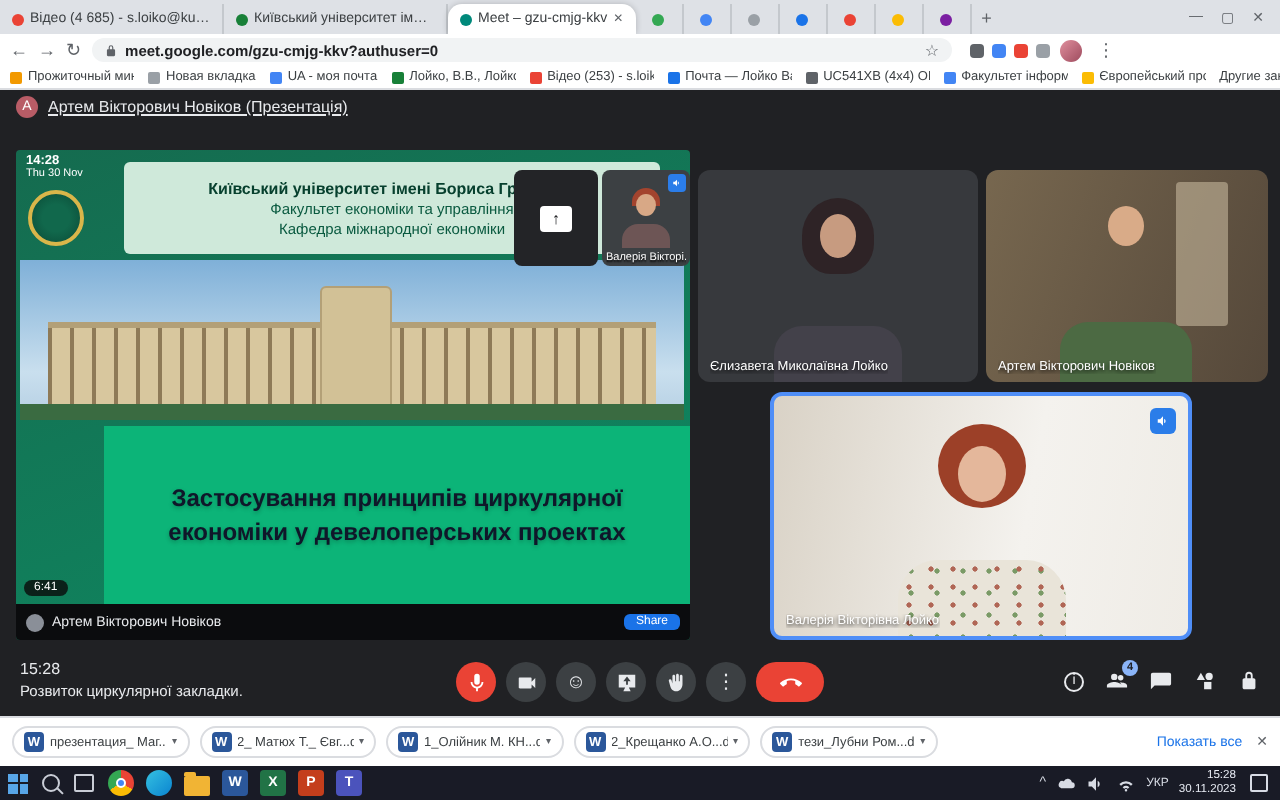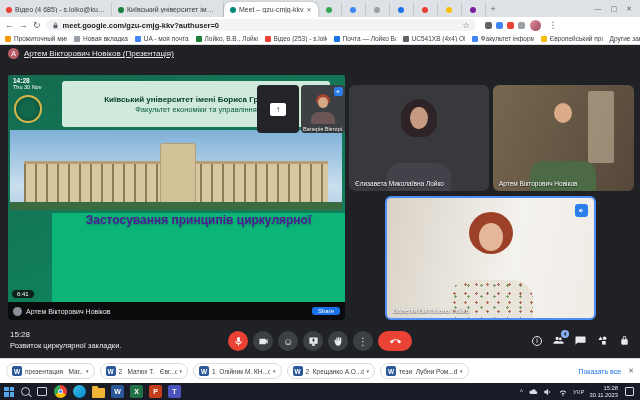--- a/index.html
+++ b/index.html
@@ -50,21 +50,21 @@
   .s-time { font-size:6.5px; font-weight:bold; }
   .s-date { font-size:5.5px; }
   .s-logo { position:absolute; top:20px; left:6px; width:28px; height:28px; border-radius:50%; border:2px solid #d9b64a; background:radial-gradient(circle,#11684c 40%,#0a4a36); }
   .s-headbox { position:absolute; left:54px; top:6px; width:268px; height:46px; background:#cfe9da; border-radius:3px; display:flex; flex-direction:column; justify-content:center; text-align:center; color:#0a5a40; gap:1px; }
   .h1 { font-size:8px; font-weight:bold; color:#07402e; }
   .h2 { font-size:7.5px; }
   .s-photo { position:absolute; left:2px; top:55px; width:332px; height:80px; background:linear-gradient(180deg,#7fb0d8 0%,#c9dfee 70%,#b5cfe3); overflow:hidden; }
   .bld { position:absolute; bottom:7px; left:14px; right:14px; height:42px; background:repeating-linear-gradient(90deg,#8e7a57 0 2px,#d8c79e 2px 11px); border-top:3px solid #b3a077; }
   .tower { position:absolute; bottom:7px; left:150px; width:36px; height:60px; background:#d2c196; border:1px solid #b3a077; border-radius:3px 3px 0 0; }
   .greenstrip { position:absolute; bottom:0; left:0; right:0; height:8px; background:#3a6b41; }
-  .s-title { position:absolute; left:0; right:0; top:138px; bottom:18px; background:#0cb478; display:flex; justify-content:center; gap:3px; text-align:center; color:#4c1d95;margin-left:44px; }
+  .s-title { position:absolute; left:0; right:0; top:138px; bottom:18px; background:#0cb478; display:flex; flex-direction:column; justify-content:center; gap:3px; text-align:center; color:#0f172a;margin-left:44px; }
   .t-line { font-size:12px; font-weight:bold; text-shadow:0 1px 2px rgba(0,0,0,.25); }
   .s-timer { position:absolute; left:4px; bottom:22px; background:rgba(10,10,10,.8); color:#fff; font-size:6px; padding:1px 5px; border-radius:6px; }
   .s-footer { position:absolute; left:0; right:0; bottom:0; height:18px; background:#0b0c0e; display:flex; align-items:center; padding:0 5px; gap:4px; }
   .sf-av { width:9px; height:9px; border-radius:50%; background:#8a8f98; flex:none; }
   .sf-name { font-size:7px; color:#e8eaed; flex:1; white-space:nowrap; overflow:hidden; }
   .sf-share { background:#1a73e8; color:#fff; font-size:6px; padding:1px 6px; border-radius:3px; flex:none; }
 
   
   .thumb { position:absolute; border-radius:4px; overflow:hidden; z-index:5; }
   .thumbA { left:257px; top:40px; width:42px; height:48px; background:#232427; display:flex; align-items:center; justify-content:center; }
@@ -267,28 +267,30 @@
 
     <div class="slide">
       <div class="s-clock">
         <div class="s-time">14:28</div>
         <div class="s-date">Thu 30 Nov</div>
       </div>
       <div class="s-logo"></div>
       <div class="s-headbox">
         <div class="h1">Київський університет імені Бориса Грінченка</div>
         <div class="h2">Факультет економіки та управління</div>
+        <div class="h2">Кафедра міжнародної економіки</div>
       </div>
       <div class="s-photo">
         <div class="bld"></div>
         <div class="tower"></div>
         <div class="greenstrip"></div>
       </div>
       <div class="s-title">
         <div class="t-line">Застосування принципів циркулярної</div>
+        <div class="t-line">економіки у девелоперських проектах</div>
       </div>
       <div class="s-timer">6:41</div>
       <div class="s-footer">
         <span class="sf-av"></span>
         <span class="sf-name">Артем Вікторович Новіков</span>
         <span class="sf-share">Share</span>
       </div>
     </div>
 
     <div class="thumb thumbA">

